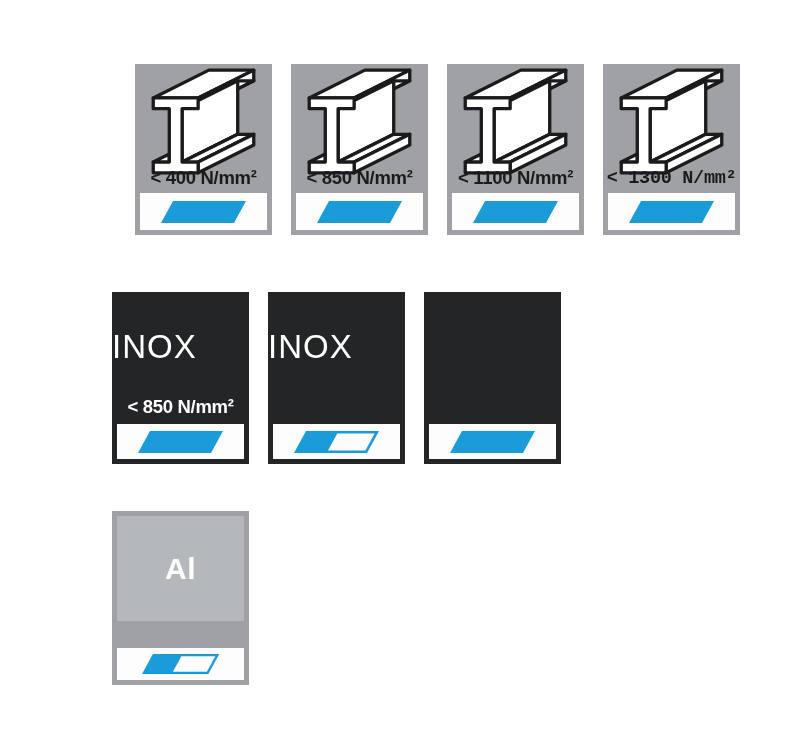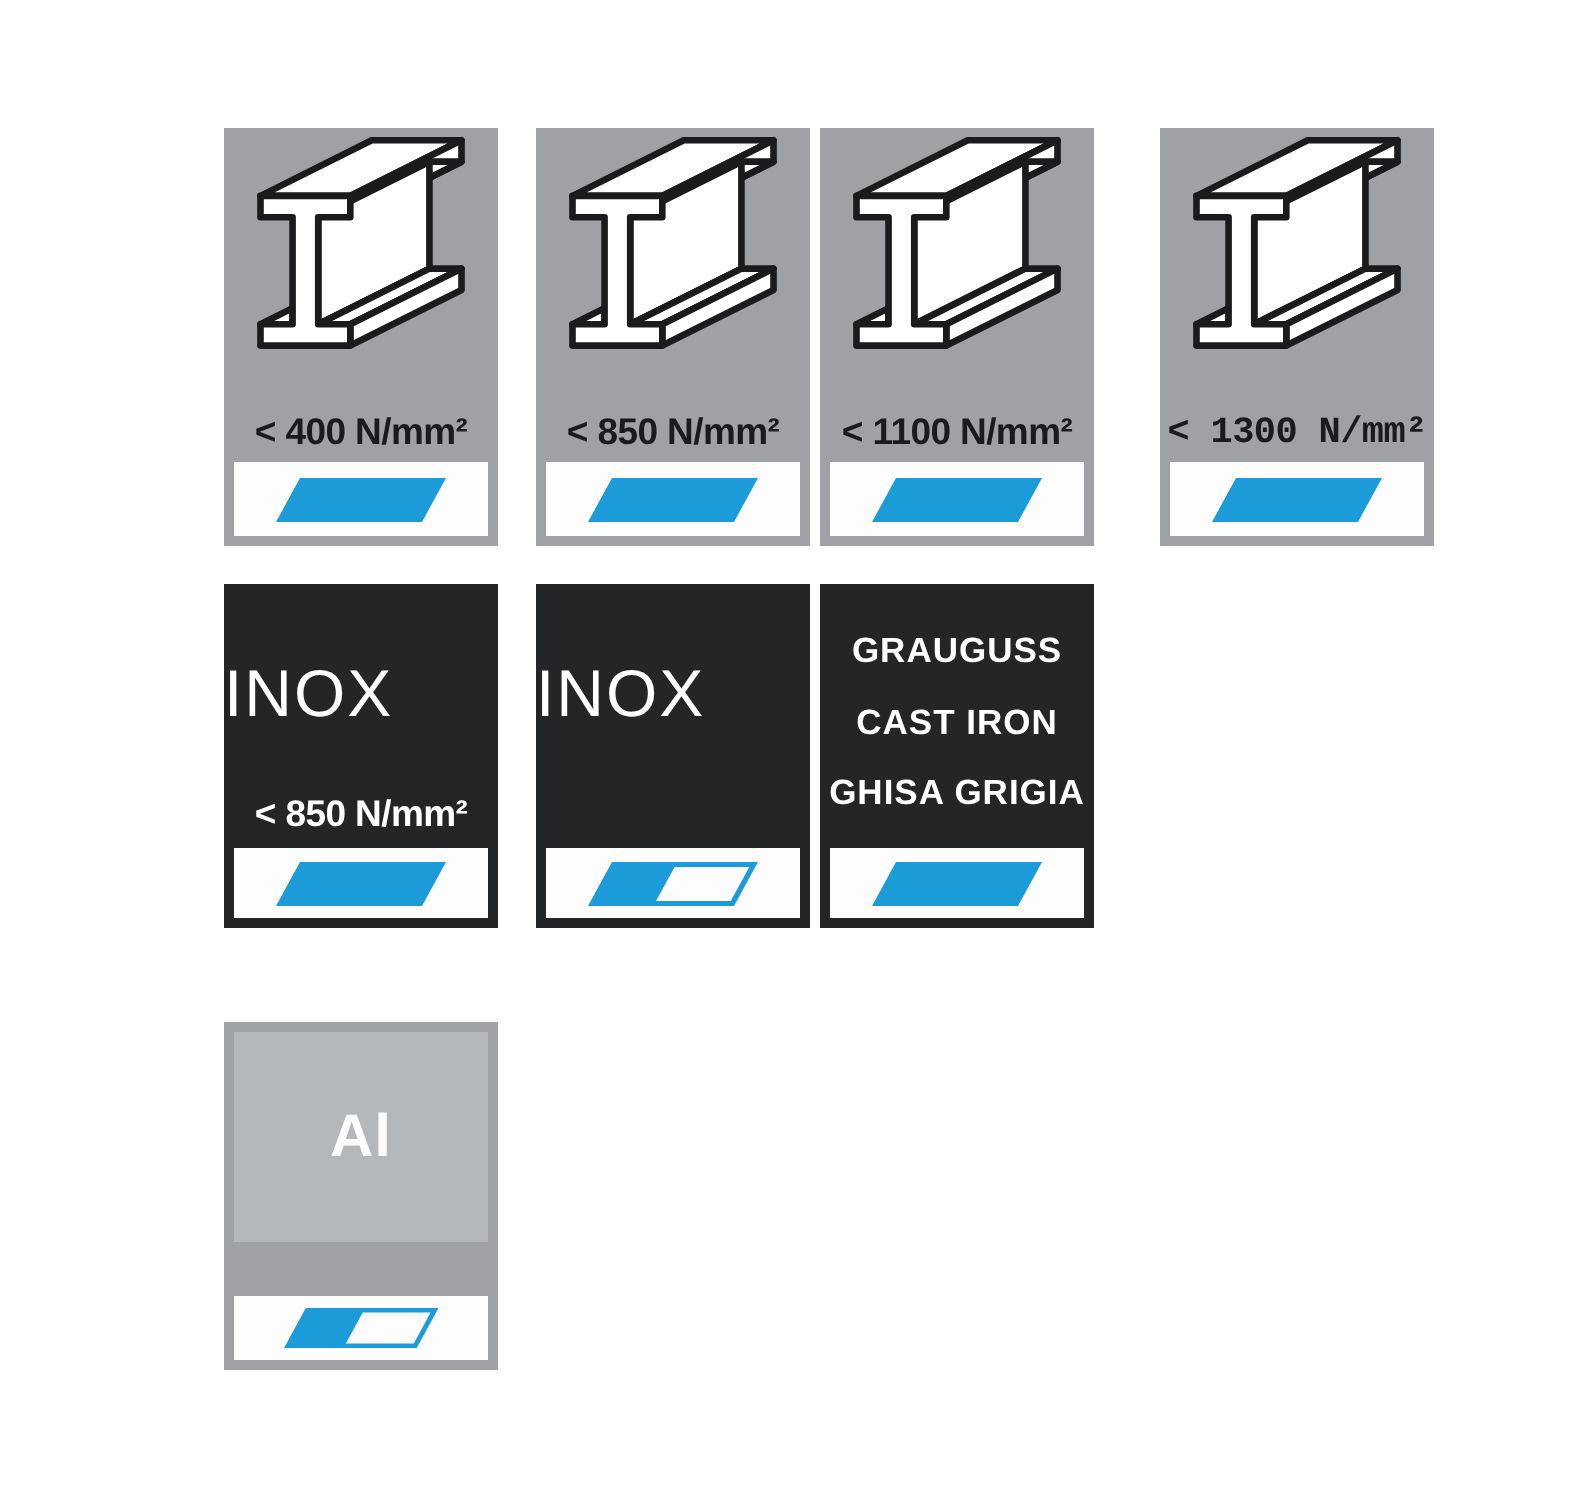--- a/index.html
+++ b/index.html
@@ -16,26 +16,26 @@
   body{
     width:791px;height:754px;position:relative;
     background:var(--page-bg);
     font-family:"Liberation Sans", sans-serif;
     overflow:hidden;
   }
   .tile{position:absolute;width:137px;}
   .tile-gray{background:var(--steel-gray);}
   .tile-dark{background:var(--black-tile);}
   
-  .r1{top:64px;height:209px;}
+  .r1{top:64px;height:171px;margin-left:23px;}
   
   .r2{top:292px;height:172px;}
   
   .r3{top:511px;height:174px;}
-  .c1{left:112px;} .c2{left:268px;} .c3{left:410px;} .c4{left:580px;font-family:Liberation Mono, monospace;}
+  .c1{left:112px;} .c2{left:268px;} .c3{left:424px;} .c4{left:580px;font-family:Liberation Mono, monospace;}
 
   .beam-wrap{position:absolute;top:4px;left:0;width:100%;text-align:center;}
   .beam-wrap svg{display:inline-block;}
 
   .grade{
     position:absolute;left:0;width:100%;text-align:center;
     font-weight:700;font-size:18.5px;letter-spacing:-0.3px;
     color:var(--dark-text);white-space:nowrap;
   }
   .r1 .grade{bottom:46px;}
@@ -184,25 +184,20 @@
   <div class="inox-title">INOX</div>
   <div class="strip">
     <svg width="85" height="22" viewBox="0 0 85 22">
       <polygon class="blue-fill" points="12,0 85,0 73,22 0,22"></polygon>
       <polygon class="white-fill" points="43.3,2.5 80.6,2.5 71.4,19.5 34,19.5"></polygon>
     </svg>
   </div>
 </div>
 
 <div class="tile tile-dark r2 c3">
-  <div class="ci-lines">
-    <div>GRAUGUSS</div>
-    <div>CAST IRON</div>
-    <div>GHISA GRIGIA</div>
-  </div>
   <div class="strip">
     <svg width="85" height="22" viewBox="0 0 85 22">
       <polygon class="blue-fill" points="12,0 85,0 73,22 0,22"></polygon>
     </svg>
   </div>
 </div>
 
 <div class="tile tile-gray r3 c1">
   <div class="al-inner">
     <span class="al-label">Al</span>

